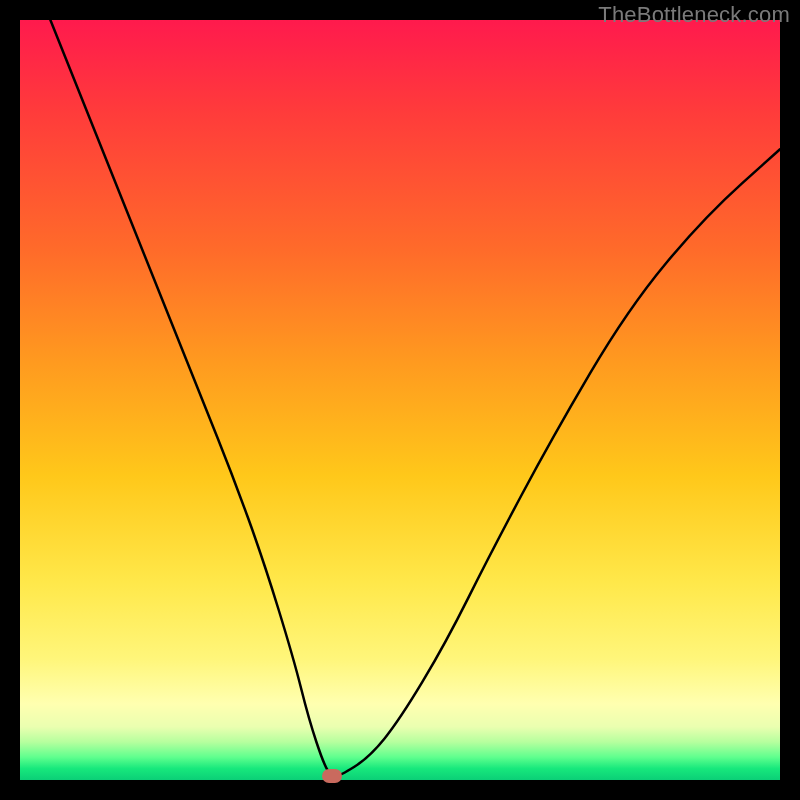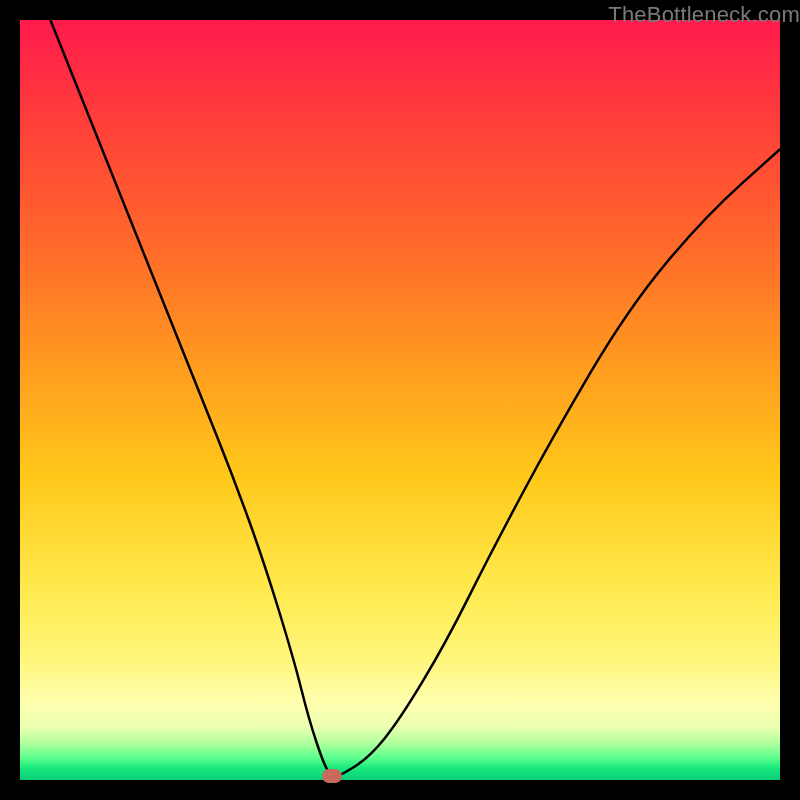--- a/index.html
+++ b/index.html
@@ -38,21 +38,21 @@
       #b6ff9e 95%,
       #5fff8e 97%,
       #17e87c 98.5%,
       #0bcf77 100%
     );
     box-sizing: border-box;
   }
   .watermark {
     position: absolute;
     top: 2px;
-    right: 0;
+    right: 10px;
     color: #7a7a7a;
     font-size: 22px;
     font-weight: 500;
     letter-spacing: 0.2px;
     z-index: 5;
   }
   svg.curve {
     position: absolute;
     left: 20px;
     top: 20px;

